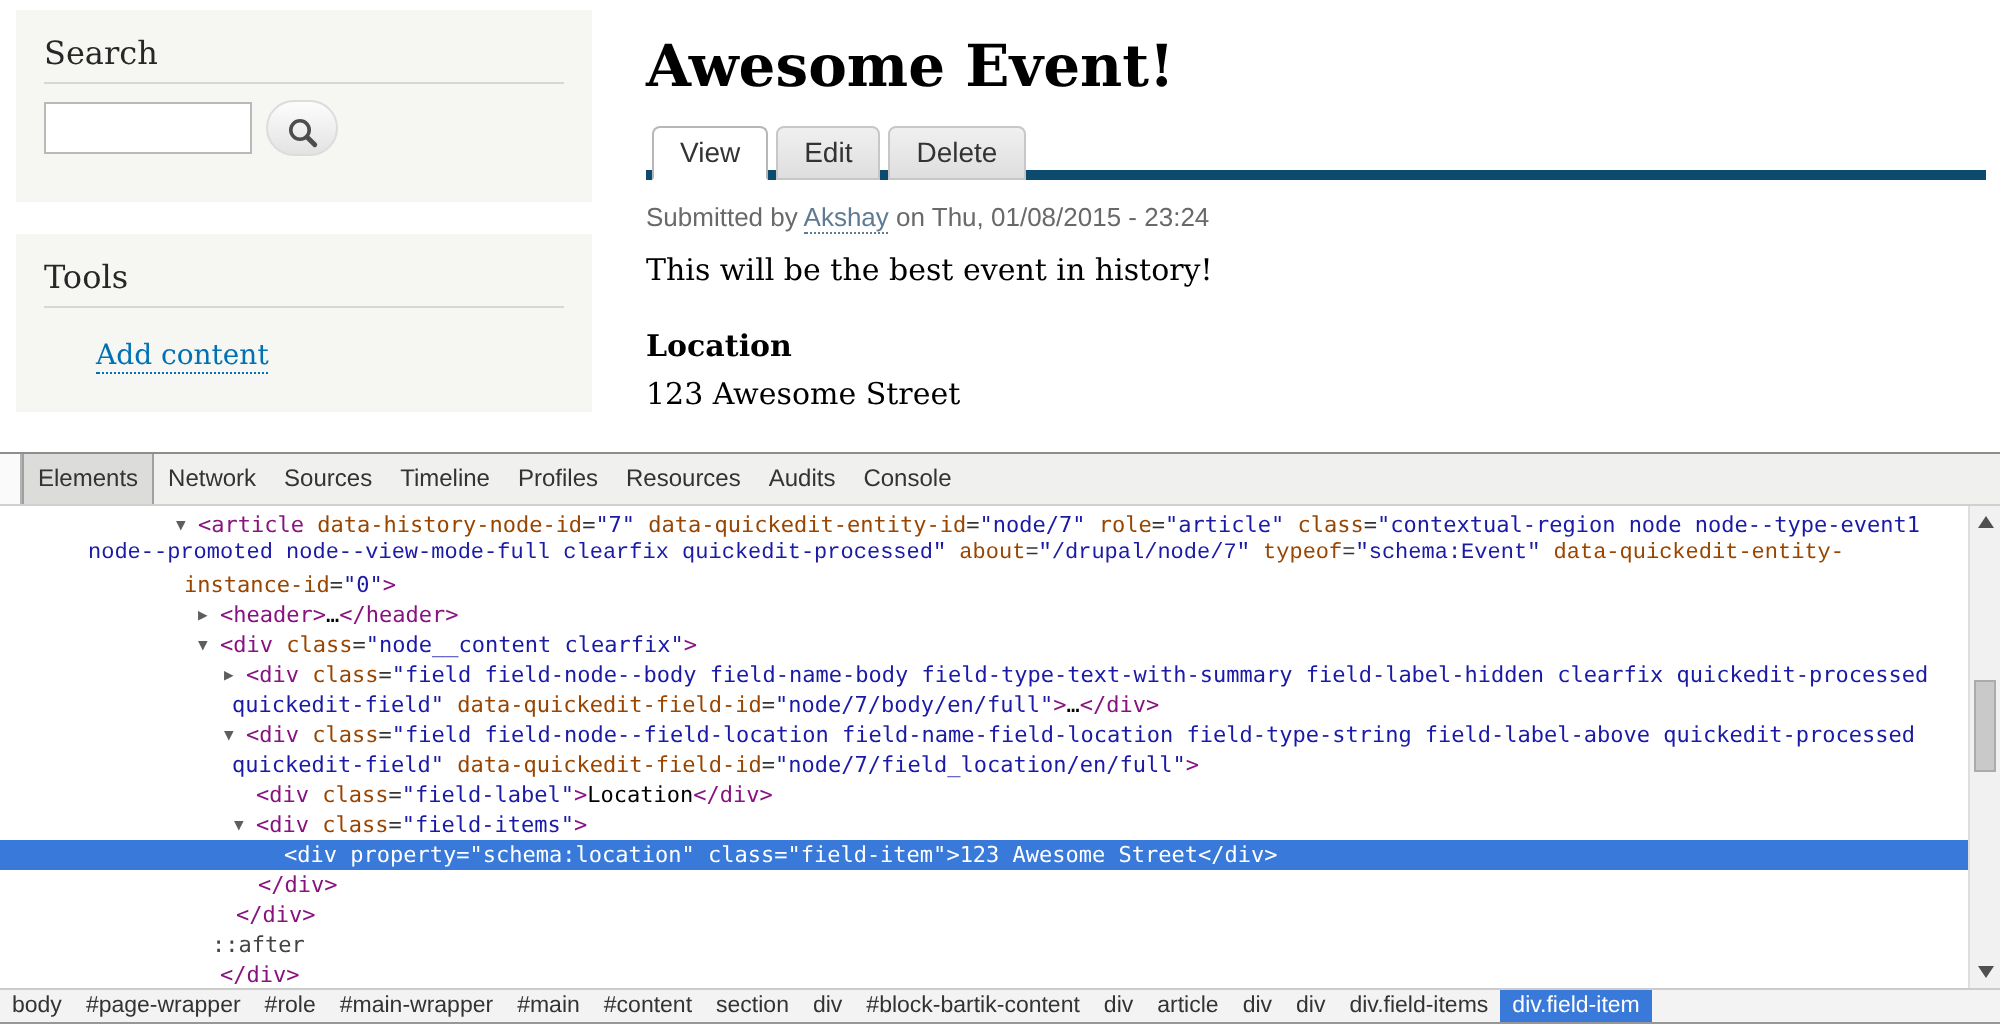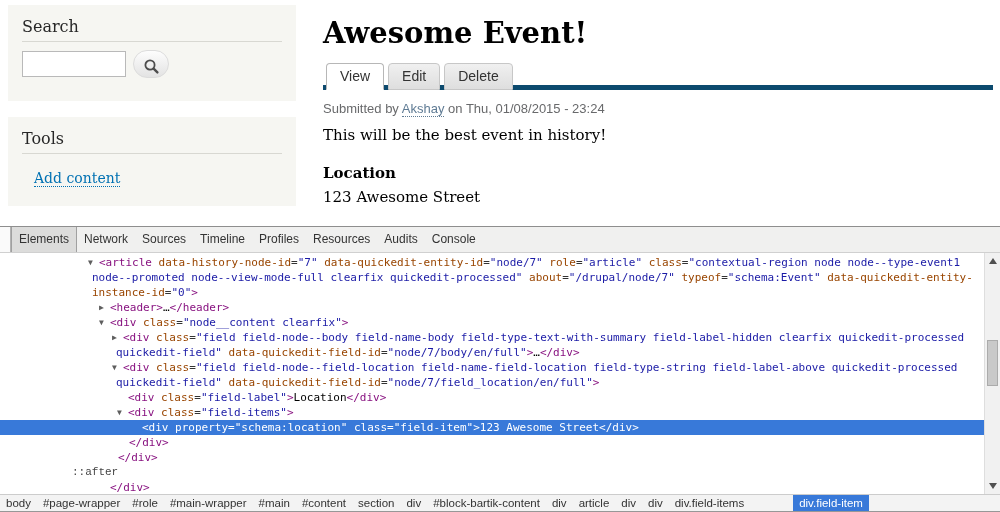--- a/index.html
+++ b/index.html
@@ -14,21 +14,21 @@
   .sb-block.b2 { top:117px; height:89px; }
   .sb-title { font-family:"DejaVu Serif", serif; font-size:16px; font-weight:normal;
               color:#272727; position:absolute; left:14px; top:12px; }
   .sb-rule { position:absolute; left:14px; right:14px; top:36px; border-bottom:1px solid #d8d8d2; }
   .search-input { position:absolute; left:14px; top:46px; width:104px; height:26px;
                   border:1px solid #b9b9b9; background:#fff; font-size:13px; padding:0 5px; }
   .search-btn { position:absolute; left:125px; top:45px; width:36px; height:28px;
                 border:1px solid #dcdcdc; border-radius:14px;
                 background:linear-gradient(#fdfdfd,#e3e3e3); cursor:pointer; }
   .search-btn svg { display:block; margin:4px auto 0; }
-  .add-link { position:absolute; left:26px; top:53px; font-family:"DejaVu Serif", serif;
+  .add-link { position:absolute; left:40px; top:53px; font-family:"DejaVu Serif", serif;
               font-size:14px; color:#0071b3; text-decoration:none; border-bottom:1px dotted #0071b3; }
 
   .main { position:absolute; left:323px; top:0; width:670px; }
   .page-title { font-family:"DejaVu Serif", serif; font-weight:bold; font-size:29px;
                 color:#000; position:absolute; top:16px; left:0; }
   .tabs { position:absolute; top:62px; left:0; width:670px; border-bottom:5px solid #0c4a6e;
           padding-left:3px; height:28px; }
   .tab { display:inline-block; font-size:14px; color:#333; padding:4px 13px 5px;
          border:1px solid #c7c7c7; border-radius:4px 4px 0 0; margin-right:4px;
          background:linear-gradient(#f0f0f0,#dedede); position:relative; top:1px; cursor:pointer; }
@@ -69,21 +69,21 @@
                   border-right:4px solid transparent; }
   .sc-btn.up:after { top:5px; border-bottom:6px solid #505050; }
   .sc-btn.down:after { top:5px; border-top:6px solid #505050; }
   .sc-thumb { position:absolute; left:2px; right:2px; top:87px; height:46px;
               background:#c9c9c9; border:1px solid #ababab; }
 
   .dt-crumbs { position:absolute; left:0; right:0; bottom:0; height:18px; background:#f3f3f3;
                border-top:1px solid #ccc; border-bottom:1px solid #979797;
                display:flex; align-items:stretch; font-size:11.5px; color:#333; overflow:hidden; }
   .crumb { padding:0 6px; display:flex; align-items:center; cursor:pointer; white-space:nowrap; }
-  .crumb.sel { background:#3879d9; color:#fff;margin-left:43px; }
+  .crumb.sel { background:#3879d9; color:#fff; }
 </style>
 </head>
 <body>
 
 <div class="screen">
 
   <section class="page">
 
     <aside>
       <div class="sb-block b1">
@@ -130,34 +130,34 @@
           <div class="dt-tab">Timeline</div>
           <div class="dt-tab">Profiles</div>
           <div class="dt-tab">Resources</div>
           <div class="dt-tab">Audits</div>
           <div class="dt-tab">Console</div>
         </div>
     </div>
 
     <div class="dt-tree">
         <div class="trow" style="padding-left: 99px;"><span class="arrow" style="left: 88px;">▼</span><span class="c-t">&lt;article</span><span class="c-a"> data-history-node-id</span><span class="c-p">=</span><span class="c-v">"7"</span><span class="c-a"> data-quickedit-entity-id</span><span class="c-p">=</span><span class="c-v">"node/7"</span><span class="c-a"> role</span><span class="c-p">=</span><span class="c-v">"article"</span><span class="c-a"> class</span><span class="c-p">=</span><span class="c-v">"contextual-region node node--type-event1</span></div>
-        <div class="trow" style="padding-left: 92px;"><span class="c-v">node--promoted node--view-mode-full clearfix quickedit-processed"</span><span class="c-a"> about</span><span class="c-p">=</span><span class="c-v">"/drupal/node/7"</span><span class="c-a"> typeof</span><span class="c-p">=</span><span class="c-v">"schema:Event"</span><span class="c-a"> data-quickedit-entity-</span></div>
+        <div class="trow" style="padding-left: 44px; font-family: Liberation Mono, monospace;"><span class="c-v">node--promoted node--view-mode-full clearfix quickedit-processed"</span><span class="c-a"> about</span><span class="c-p">=</span><span class="c-v">"/drupal/node/7"</span><span class="c-a"> typeof</span><span class="c-p">=</span><span class="c-v">"schema:Event"</span><span class="c-a"> data-quickedit-entity-</span></div>
         <div class="trow" style="padding-left: 92px;"><span class="c-a">instance-id</span><span class="c-p">=</span><span class="c-v">"0"</span><span class="c-t">&gt;</span></div>
         <div class="trow" style="padding-left: 110px;"><span class="arrow" style="left: 99px;">▶</span><span class="c-t">&lt;header&gt;</span><span class="c-x">…</span><span class="c-t">&lt;/header&gt;</span></div>
         <div class="trow" style="padding-left: 110px;"><span class="arrow" style="left: 99px;">▼</span><span class="c-t">&lt;div</span><span class="c-a"> class</span><span class="c-p">=</span><span class="c-v">"node__content clearfix"</span><span class="c-t">&gt;</span></div>
         <div class="trow" style="padding-left: 123px;"><span class="arrow" style="left: 112px;">▶</span><span class="c-t">&lt;div</span><span class="c-a"> class</span><span class="c-p">=</span><span class="c-v">"field field-node--body field-name-body field-type-text-with-summary field-label-hidden clearfix quickedit-processed</span></div>
         <div class="trow" style="padding-left: 116px;"><span class="c-v">quickedit-field"</span><span class="c-a"> data-quickedit-field-id</span><span class="c-p">=</span><span class="c-v">"node/7/body/en/full"</span><span class="c-t">&gt;</span><span class="c-x">…</span><span class="c-t">&lt;/div&gt;</span></div>
         <div class="trow" style="padding-left: 123px;"><span class="arrow" style="left: 112px;">▼</span><span class="c-t">&lt;div</span><span class="c-a"> class</span><span class="c-p">=</span><span class="c-v">"field field-node--field-location field-name-field-location field-type-string field-label-above quickedit-processed</span></div>
         <div class="trow" style="padding-left: 116px;"><span class="c-v">quickedit-field"</span><span class="c-a"> data-quickedit-field-id</span><span class="c-p">=</span><span class="c-v">"node/7/field_location/en/full"</span><span class="c-t">&gt;</span></div>
         <div class="trow" style="padding-left: 128px;"><span class="c-t">&lt;div</span><span class="c-a"> class</span><span class="c-p">=</span><span class="c-v">"field-label"</span><span class="c-t">&gt;</span><span class="c-x">Location</span><span class="c-t">&lt;/div&gt;</span></div>
         <div class="trow" style="padding-left: 128px;"><span class="arrow" style="left: 117px;">▼</span><span class="c-t">&lt;div</span><span class="c-a"> class</span><span class="c-p">=</span><span class="c-v">"field-items"</span><span class="c-t">&gt;</span></div>
         <div class="trow sel" style="padding-left: 142px;"><span class="c-t">&lt;div</span><span class="c-a"> property</span><span class="c-p">=</span><span class="c-v">"schema:location"</span><span class="c-a"> class</span><span class="c-p">=</span><span class="c-v">"field-item"</span><span class="c-t">&gt;</span><span class="c-x">123 Awesome Street</span><span class="c-t">&lt;/div&gt;</span></div>
         <div class="trow" style="padding-left: 129px;"><span class="c-t">&lt;/div&gt;</span></div>
         <div class="trow" style="padding-left: 118px;"><span class="c-t">&lt;/div&gt;</span></div>
-        <div class="trow" style="padding-left: 72px; font-family: Liberation Mono, monospace;"><span class="c-ps">::after</span></div>
+        <div class="trow" style="padding-left: 106px;"><span class="c-ps">::after</span></div>
         <div class="trow" style="padding-left: 110px;"><span class="c-t">&lt;/div&gt;</span></div>
       </div>
 
     <div class="dt-scroll">
       <div class="sc-btn up"></div>
       <div class="sc-thumb"></div>
       <div class="sc-btn down"></div>
     </div>
 
     <div class="dt-crumbs">

